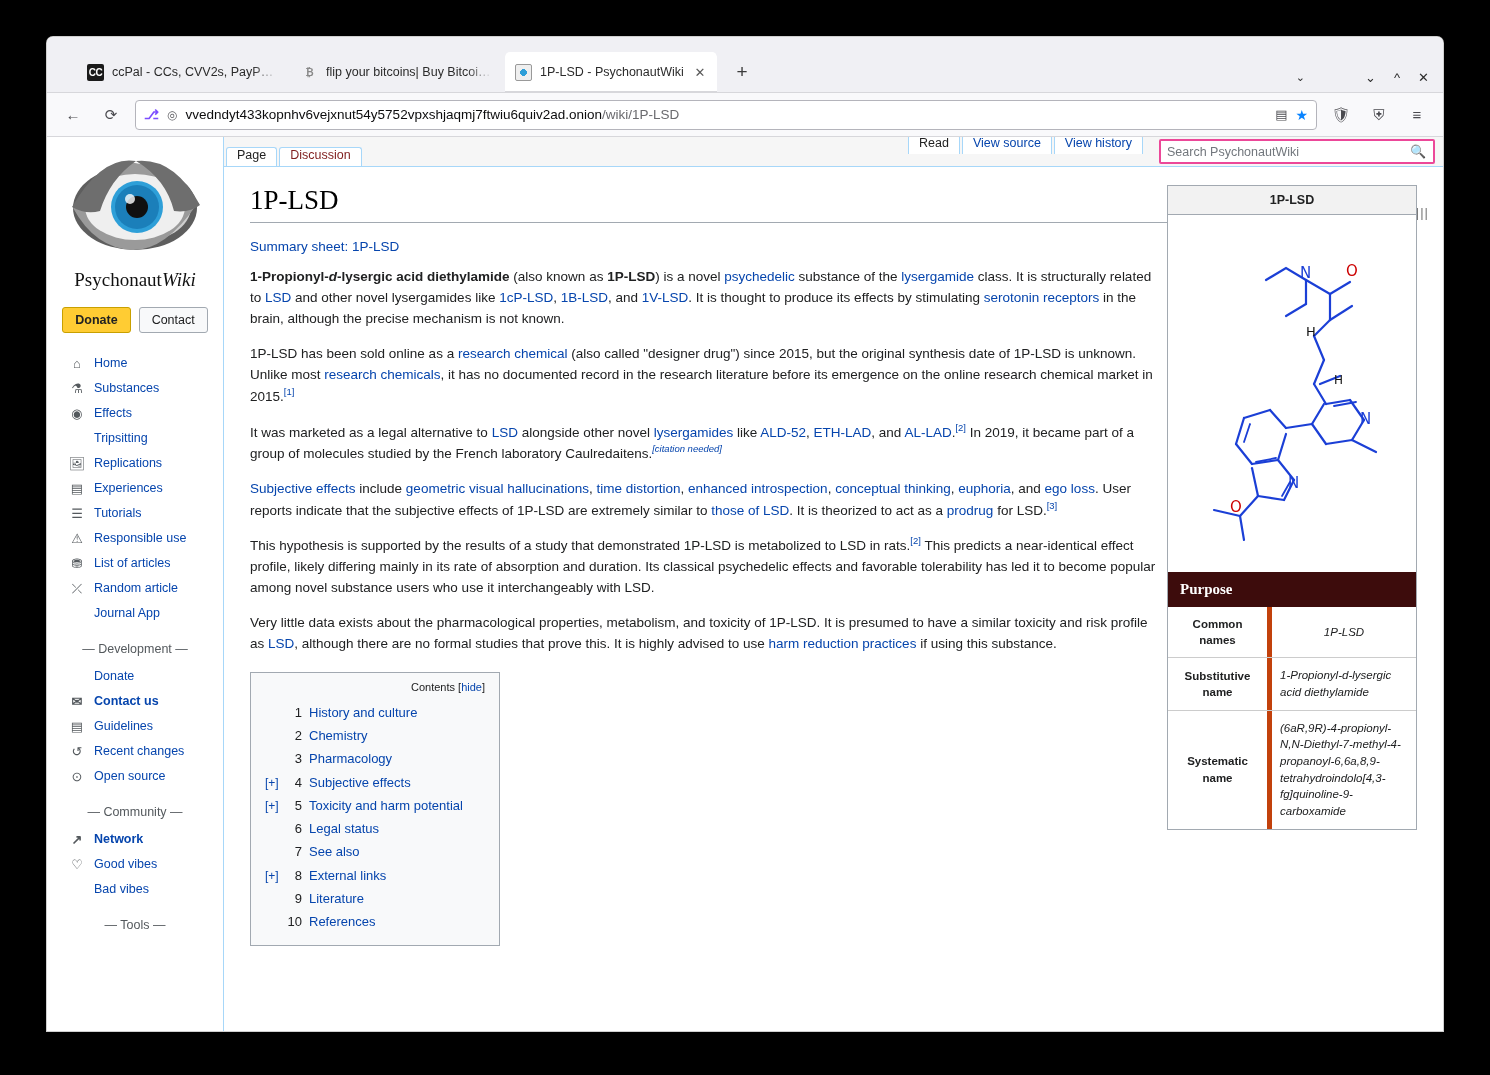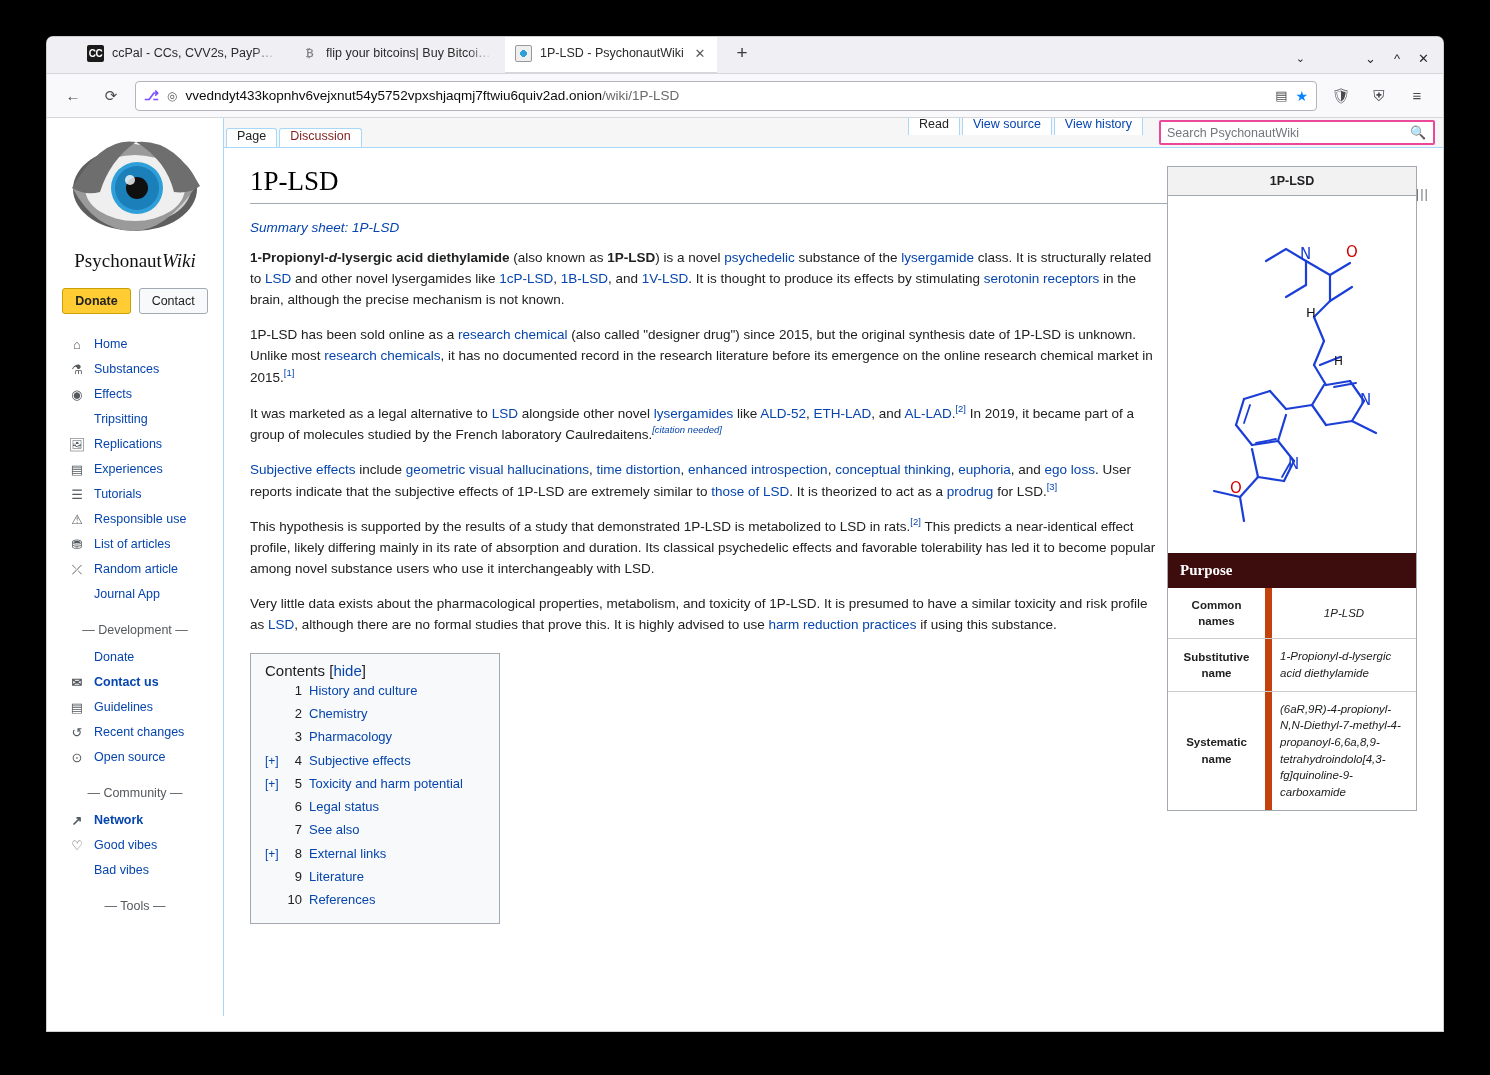--- a/index.html
+++ b/index.html
@@ -13,21 +13,21 @@
     position: absolute;
     left: 47px; top: 37px;
     width: 1396px; height: 994px;
     background: #fff;
     border-radius: 6px 6px 0 0;
     overflow: hidden;
     box-shadow: 0 0 0 1px #cfcfcf;
   }
   
   .tabstrip {
-    height: 37px;
+    height: 56px;
     background: #f0f0f4;
     border-bottom: 1px solid #d7d7db;
     display: flex;
     align-items: flex-end;
     padding-left: 30px;
     position: relative;
   }
   .tab {
     height: 40px;
     width: 212px;
@@ -221,21 +221,21 @@
   h1.title {
     font-family: "Liberation Serif", serif;
     font-weight: normal;
     font-size: 27px;
     margin: 0 0 4px;
     padding-bottom: 6px;
     border-bottom: 1px solid #a2a9b1;
     color: #000;
   }
   .summary-line {
-    font-style: italic; color: #0645ad;
+    color: #0645ad;
     font-size: 13.5px; margin: 16px 0 12px;
   }
   p.para {
     margin: 0 0 14px;
     line-height: 1.56;
     font-size: 13.5px;
     max-width: 910px;
   }
   a.l { color: #0645ad; text-decoration: none; }
   sup { font-size: 9.5px; }
@@ -245,21 +245,21 @@
   }
   
   .toc {
     border: 1px solid #a2a9b1;
     background: #f8f9fa;
     padding: 8px 14px 12px;
     width: 250px;
     margin-top: 18px;
     font-size: 13px;
   }
-  .toc-title { text-align: left; font-size: 15px; }
+  .toc-title { text-align: right; font-size: 11px; margin-bottom: 8px; }
   .toc-row { display: flex; align-items: baseline; line-height: 1.78; }
   .toc-plus { width: 22px; flex: 0 0 22px; color: #0645ad; font-size: 12px; }
   .toc-num { width: 22px; flex: 0 0 22px; text-align: right; padding-right: 7px; }
   
   .infobox {
     position: absolute; right: 26px; top: 18px;
     width: 250px;
     border: 1px solid #a2a9b1;
     background: #fff;
     font-size: 12px;
@@ -283,21 +283,21 @@
     border-bottom: 1px solid #ccc;
   }
   .ib-row { display: flex; border-bottom: 1px solid #ccc; }
   .ib-row:last-child { border-bottom: none; }
   .ib-key {
     width: 104px; flex: 0 0 104px;
     text-align: center; font-weight: bold;
     padding: 9px 6px; font-size: 11.5px;
     line-height: 1.4;
     display: flex; align-items: center; justify-content: center;
-    border-right: 7px solid #c2410c;
+    border-right: 5px solid #c2410c;
   }
   .ib-val {
     flex: 1 1 auto; padding: 9px 8px;
     font-style: italic; font-size: 11.5px; line-height: 1.45;
     display: flex; align-items: center;
   }
   .ib-val.ctr { justify-content: center; }
 </style>
 </head>
 <body>

